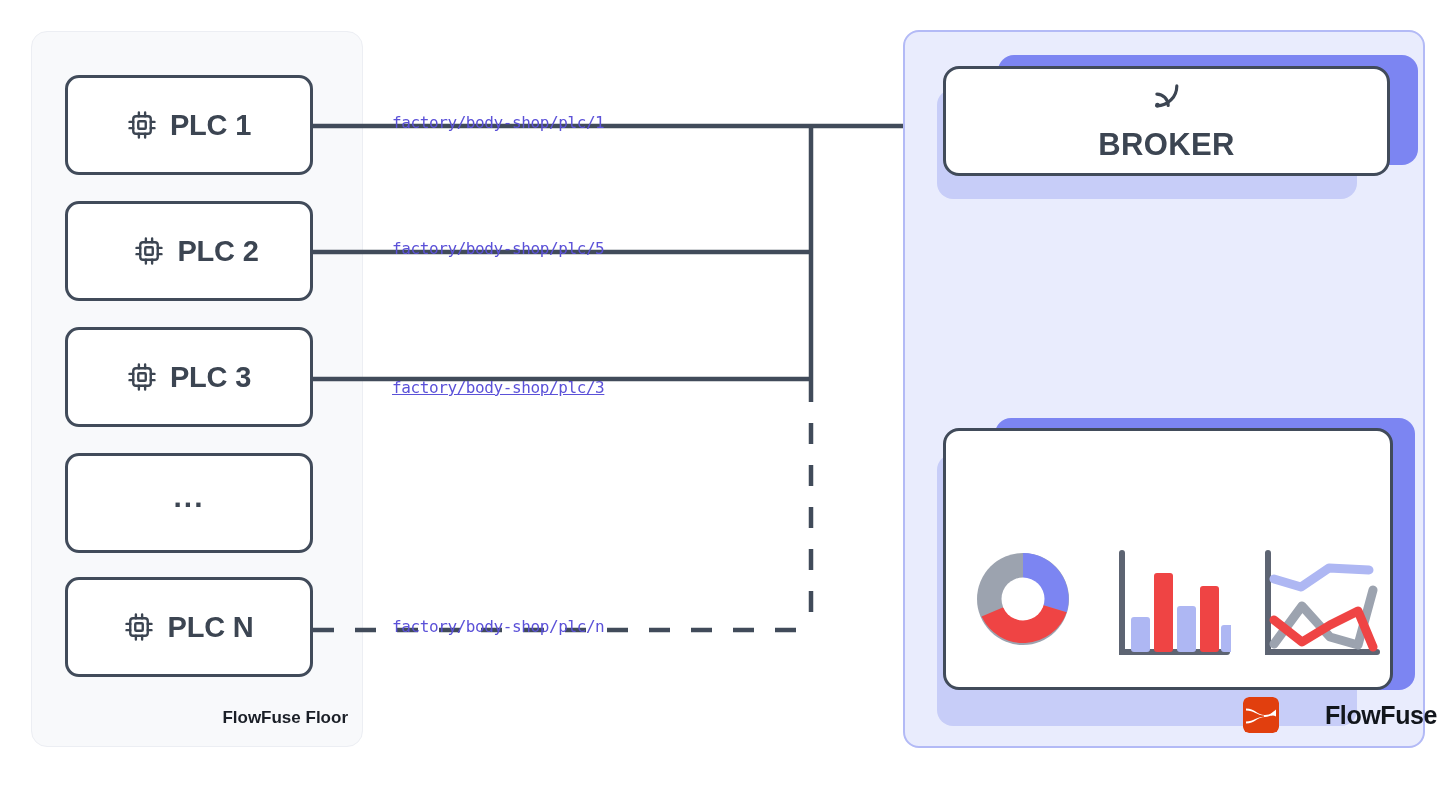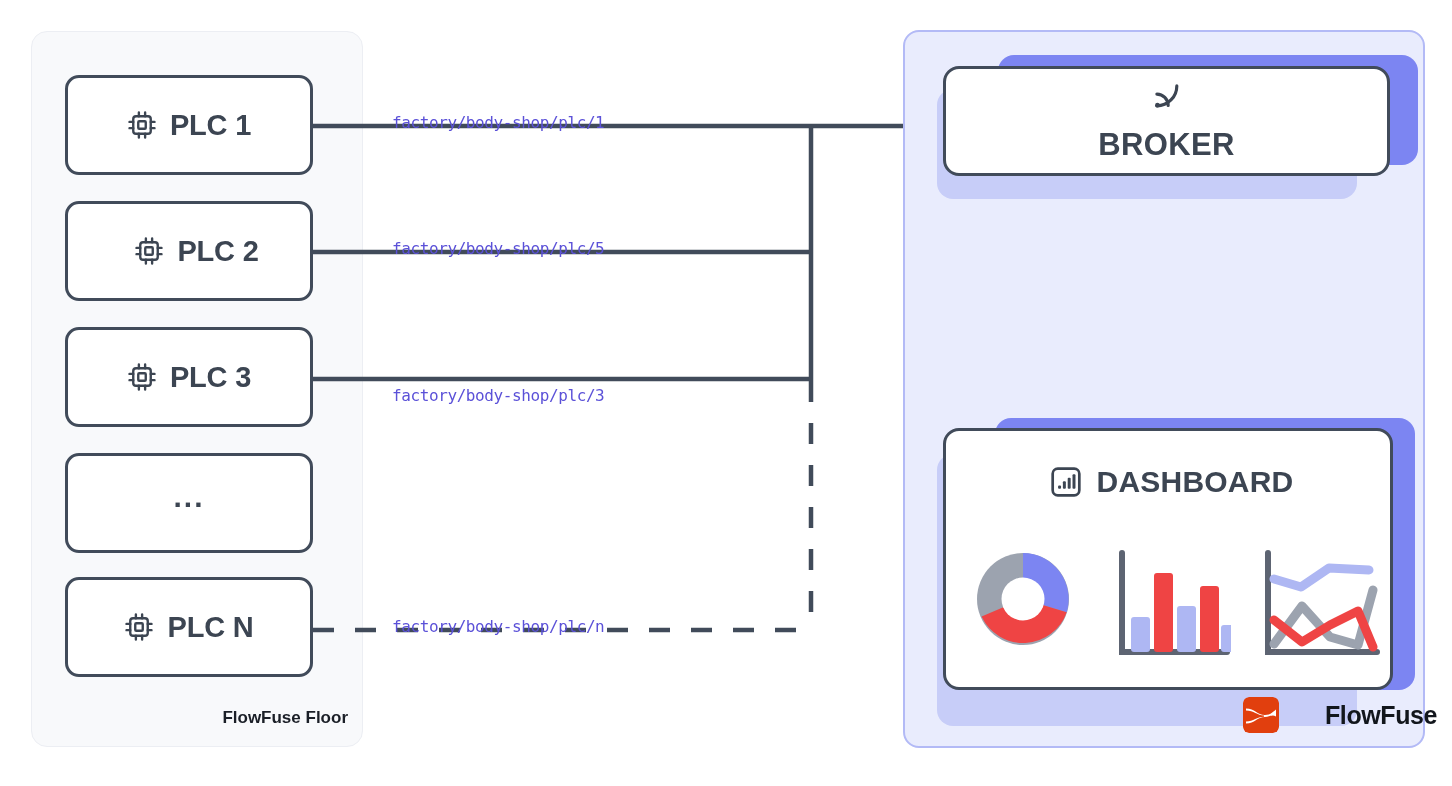--- a/index.html
+++ b/index.html
@@ -172,21 +172,21 @@
 
     <path d="M811 381 V630" stroke="#414B5A" stroke-width="4.5" fill="none" stroke-dasharray="21 21"></path>
 
     <path d="M313 630 H811" stroke="#414B5A" stroke-width="4.5" fill="none" stroke-dasharray="21 21"></path>
 
     <path d="M1168 176 V418" stroke="#414B5A" stroke-width="4.5" fill="none" marker-end="url(#arrowDown)"></path>
   </svg>
 
   <div class="topic" style="left:392px; top:113px;">factory/body-shop/plc/1</div>
   <div class="topic" style="left:392px; top:239px;">factory/body-shop/plc/5</div>
-  <div class="topic" style="left:392px; top:386px;">factory/body-shop/plc/3</div>
+  <div class="topic" style="left:392px; top:378px;text-decoration:underline;">factory/body-shop/plc/3</div>
   <div class="topic" style="left:392px; top:617px;">factory/body-shop/plc/n</div>
 
   <div class="panel-cloud"></div>
 
   <div class="card-wrap broker-wrap">
     <div class="shadow-back"></div>
     <div class="shadow-front"></div>
     <div class="card-face">
       <svg class="rss-ico" viewBox="0 0 24 24" fill="none" stroke="#3C4552" stroke-width="2.3" stroke-linecap="round">
         <path d="M5 19.5 A14.5 14.5 0 0 0 19.5 5"></path>
@@ -196,30 +196,20 @@
       <span class="broker-label">BROKER</span>
     </div>
   </div>
 
 
   <div class="card-wrap dash-wrap">
     <div class="shadow-back"></div>
     <div class="shadow-front"></div>
     <div class="card-face">
 
-      <div class="dash-head">
-        <svg class="dash-ico" viewBox="0 0 24 24" fill="none">
-          <rect x="2.6" y="2.6" width="18.8" height="18.8" rx="3.6" stroke="#3C4552" stroke-width="1.9" fill="none"></rect>
-          <rect x="6.4" y="14.4" width="2.1" height="2.3" rx="0.7" fill="#3C4552"></rect>
-          <rect x="9.8" y="11.4" width="2.1" height="5.3" rx="0.7" fill="#3C4552"></rect>
-          <rect x="13.2" y="9.0" width="2.1" height="7.7" rx="0.7" fill="#3C4552"></rect>
-          <rect x="16.6" y="6.6" width="2.1" height="10.1" rx="0.7" fill="#3C4552"></rect>
-        </svg>
-        <span class="dash-label">DASHBOARD</span>
-      </div>
 
       <div class="dash-charts">
 
         <svg class="mini-chart" width="124" height="124" viewBox="0 0 124 124">
 
           <circle cx="62" cy="62" r="46" fill="#9CA3AF"></circle>
 
           <path d="M62 62 L62 16 A46 46 0 0 1 105.7 75.2 Z" fill="#7C85F2"></path>
 
           <path d="M62 62 L105.7 75.2 A46 46 0 0 1 20.6 79.5 Z" fill="#EF4444"></path>

